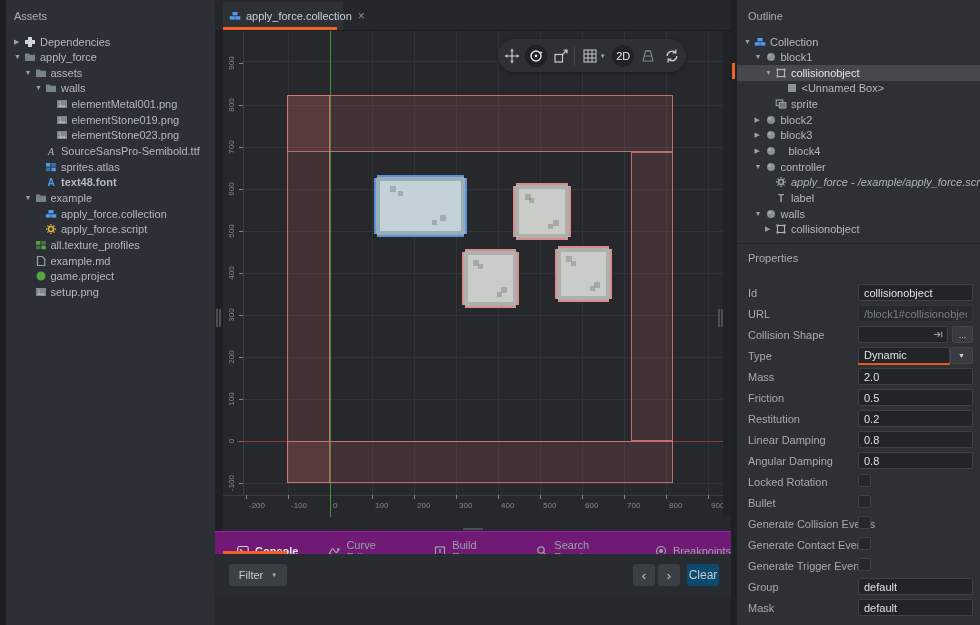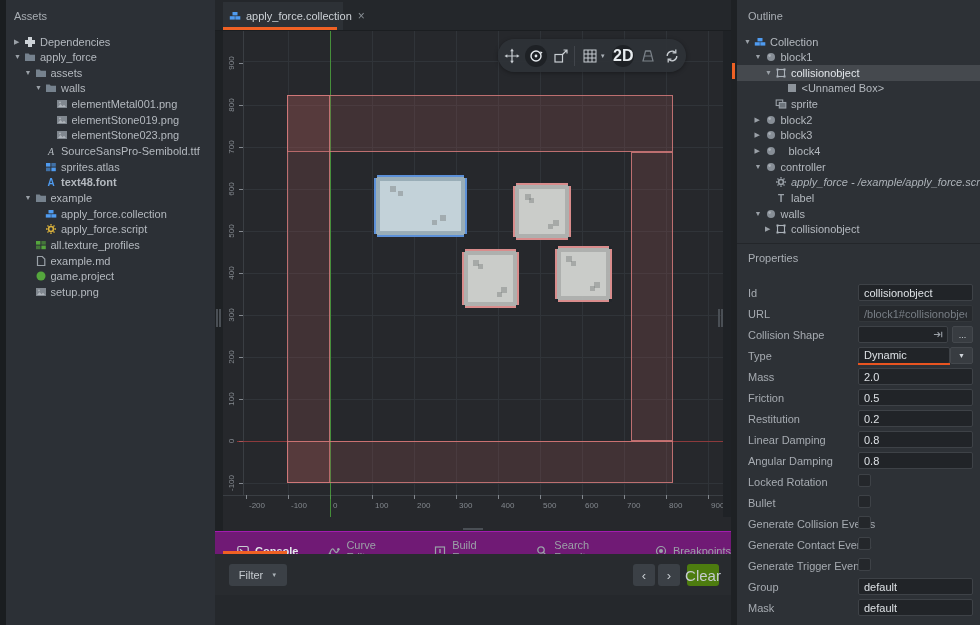--- a/index.html
+++ b/index.html
@@ -48,21 +48,21 @@
   .block .hdl{position:absolute;width:3px;height:3px;background:#23262b;}
   #banner{left:366px;top:146px;width:225px;height:20px;border:1px solid #888d92;box-sizing:border-box;
           text-align:center;line-height:18px;font-size:13.5px;font-weight:bold;color:#1d3ed6;
           text-decoration:underline;letter-spacing:-0.2px;}
   
   #vp-toolbar{left:498px;top:39px;width:188px;height:33px;background:rgba(46,50,55,.96);border-radius:17px;
               display:flex;align-items:center;justify-content:space-evenly;box-shadow:0 1px 4px rgba(0,0,0,.35);}
   .vt-item{width:22px;height:22px;display:flex;align-items:center;justify-content:center;}
   .vt-item.circled{background:#1e2125;border-radius:50%;}
   .vt-sep{width:1px;height:20px;background:#41454b;}
-  #mode-2d{font-size:16px;font-weight:bold;color:#e8ecef;}
+  #mode-2d{font-size:11px;font-weight:normal;color:#e8ecef;}
   .vt-caret{font-size:6px;color:#aab0b6;margin-left:2px;}
   
   #canvas-vscroll{left:723px;top:31px;width:8px;height:486px;background:#1f2226;}
   .grip-v{position:absolute;width:2px;height:18px;background:#4a4f55;}
   .grip-h{position:absolute;width:20px;height:2px;background:#4a4f55;}
   #outline-marker{left:732px;top:63px;width:3px;height:16px;background:#ef6124;}
   
   #bottom-bar{left:215px;top:531px;width:516px;height:37px;background:#701a75;border-top:1px solid #a21caf;}
   #bottom-tabs{position:absolute;left:22px;top:0;height:37px;display:flex;align-items:center;gap:30px;}
   .btab{display:flex;align-items:center;gap:6px;font-size:11px;color:#9ba1a7;}
@@ -70,22 +70,22 @@
   #console-underline{left:223px;top:551px;width:64px;height:3px;background:#ef6124;}
   #console-toolbar{left:215px;top:554px;width:516px;height:41px;background:#282b2f;}
   #filter-btn{position:absolute;left:14px;top:10px;width:58px;height:22px;background:#3b4046;border-radius:3px;
               display:flex;align-items:center;justify-content:center;gap:6px;font-size:11px;color:#c6cbd0;}
   #search-input{position:absolute;left:81px;top:10px;width:328px;height:22px;background:#25282c;
                 border:1px solid #41464b;border-radius:2px;color:#c6cbd0;font-size:11px;padding:0 8px;
                 box-sizing:border-box;font-family:"Liberation Sans",sans-serif;outline:none;}
   #search-input::placeholder{color:#6f757b;}
   .nav-btn{position:absolute;top:10px;width:22px;height:22px;background:#3b4046;border-radius:3px;
            display:flex;align-items:center;justify-content:center;color:#c6cbd0;font-size:13px;}
-  #clear-btn{position:absolute;left:472px;top:10px;width:32px;height:22px;background:#4d7c0f;border-radius:3px;
-             display:flex;align-items:center;justify-content:center;font-size:15px;color:#c6cbd0;}
+  #clear-btn{position:absolute;left:472px;top:10px;width:32px;height:22px;background:#0c4a6e;border-radius:3px;
+             display:flex;align-items:center;justify-content:center;font-size:12px;color:#c6cbd0;}
   #console-content{left:215px;top:595px;width:516px;height:30px;background:#25282c;}
   
   #props-divider{left:737px;top:243px;width:243px;height:1px;background:#23262a;}
   .prop-row{position:absolute;left:737px;width:243px;height:21px;}
   .prop-label{position:absolute;left:11px;top:4px;font-size:11px;color:#a6abb1;white-space:nowrap;}
   .prop-input{position:absolute;left:121px;top:1px;width:115px;height:17px;background:#212428;
               border:1px solid #3e4247;border-radius:2px;box-sizing:border-box;color:#dde1e5;
               font-size:11px;padding:0 5px;font-family:"Liberation Sans",sans-serif;outline:none;}
   .prop-input.readonly{color:#787e85;background:#26292d;border-color:#33373b;}
   .prop-check{position:absolute;left:121px;top:2px;width:13px;height:13px;background:#24272b;

